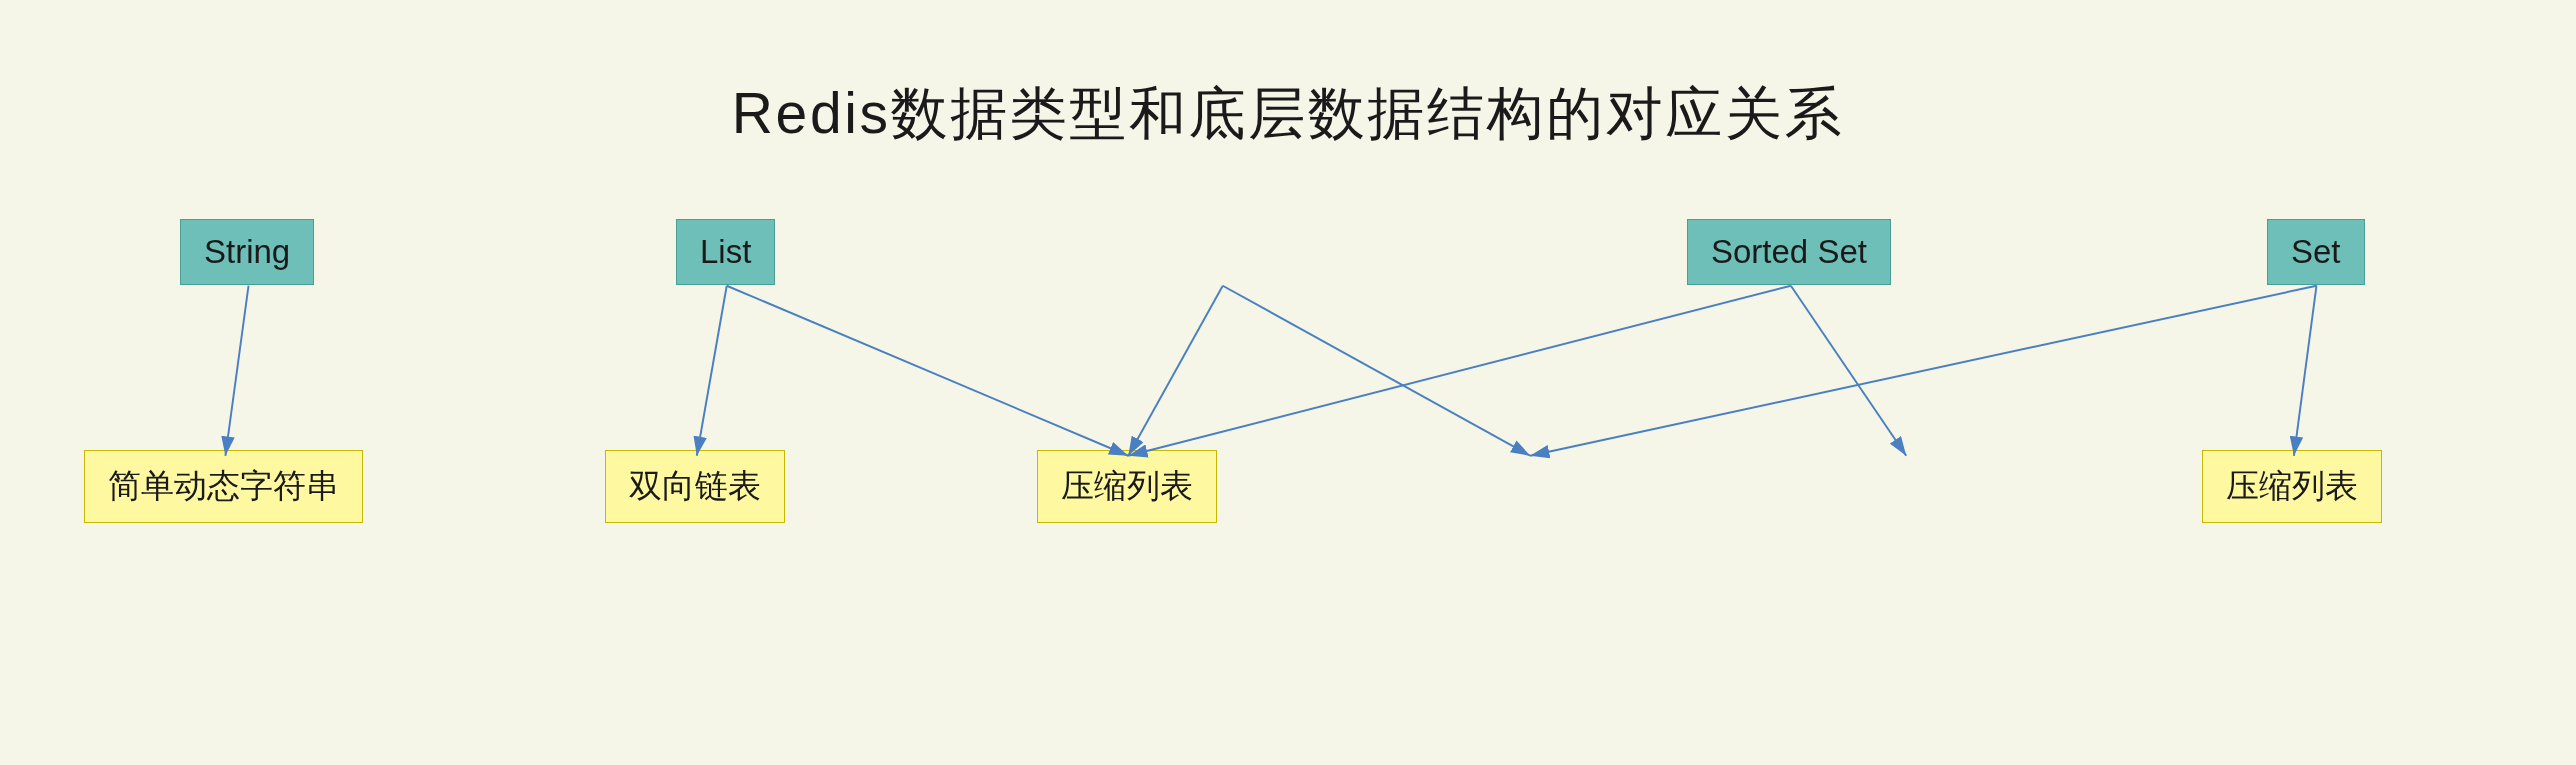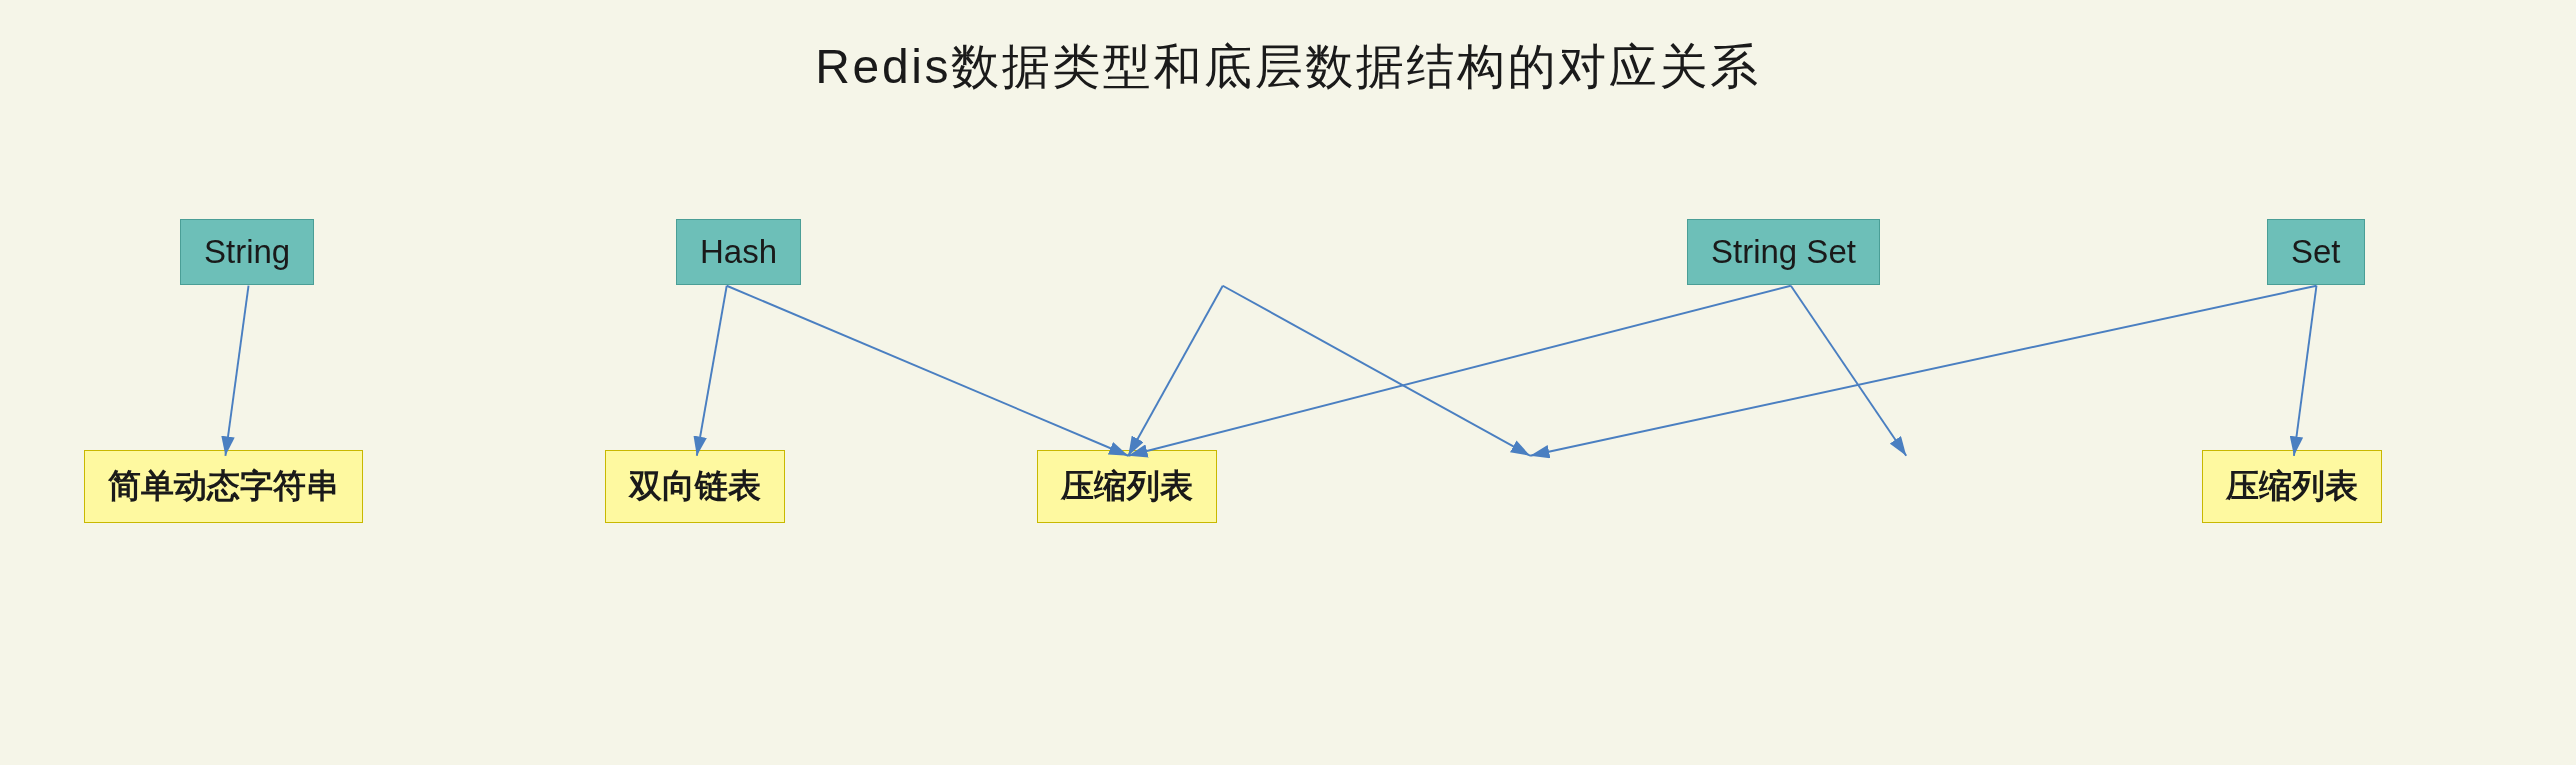--- a/index.html
+++ b/index.html
@@ -8,22 +8,22 @@
       width: 2576px;
       height: 765px;
       background-color: #f5f5e8;
       font-family: "PingFang SC", "Microsoft YaHei", "SimHei", sans-serif;
       overflow: hidden;
       position: relative;
     }
 
     .title {
       text-align: center;
-      padding-top: 35px;
-      font-size: 48px;
+      padding-top: 76px;
+      font-size: 57px;
       font-weight: 500;
       color: #1a1a1a;
       letter-spacing: 2.6px;
     }
 
     .diagram-area {
       position: absolute;
       top: 180px;
       left: 0;
       right: 0;
@@ -43,21 +43,21 @@
       text-align: center;
     }
 
     
     .box-bottom {
       position: absolute;
       background-color: #fef9a0;
       border: 1.3px solid #c8b800;
       padding: 13px 23px;
       font-size: 33px;
-      font-weight: 700;
+      font-weight: 400;
       color: #1a1a1a;
       white-space: nowrap;
       text-align: left;
     }
 
     svg.arrows {
       position: absolute;
       top: 0;
       left: 0;
       width: 100%;
@@ -66,22 +66,22 @@
     }
   </style>
 </head>
 <body>
 
 <h1 class="title">Redis数据类型和底层数据结构的对应关系</h1>
 
 <div class="diagram-area">
 
   <div id="box-string" class="box-top" style="left:180px; top:39px">String</div>
-  <div id="box-list" class="box-top" style="left:676px; top:39px">Hash</div>
-  <div id="box-sorted-set" class="box-top" style="left:1687px; top:39px">String Set</div>
+  <div id="box-list" class="box-top" style="left:676px; top:39px">List</div>
+  <div id="box-sorted-set" class="box-top" style="left:1687px; top:39px">Sorted Set</div>
   <div id="box-set" class="box-top" style="left:2267px; top:39px">Set</div>
 
   <div id="box-sds" class="box-bottom" style="left:84px; top:270px">简单动态字符串</div>
   <div id="box-dll" class="box-bottom" style="left:605px; top:270px">双向链表</div>
   <div id="box-ziplist" class="box-bottom" style="left:1037px; top:270px">压缩列表</div>
   <div id="box-intarray" class="box-bottom" style="left:2202px; top:270px">压缩列表</div>
 
   <svg class="arrows" id="arrows-svg" viewBox="0 0 4000 908" width="2576" height="585">
       <defs>
     <marker id="arrowhead" markerWidth="10" markerHeight="7" refX="10" refY="3.5" orient="auto">

